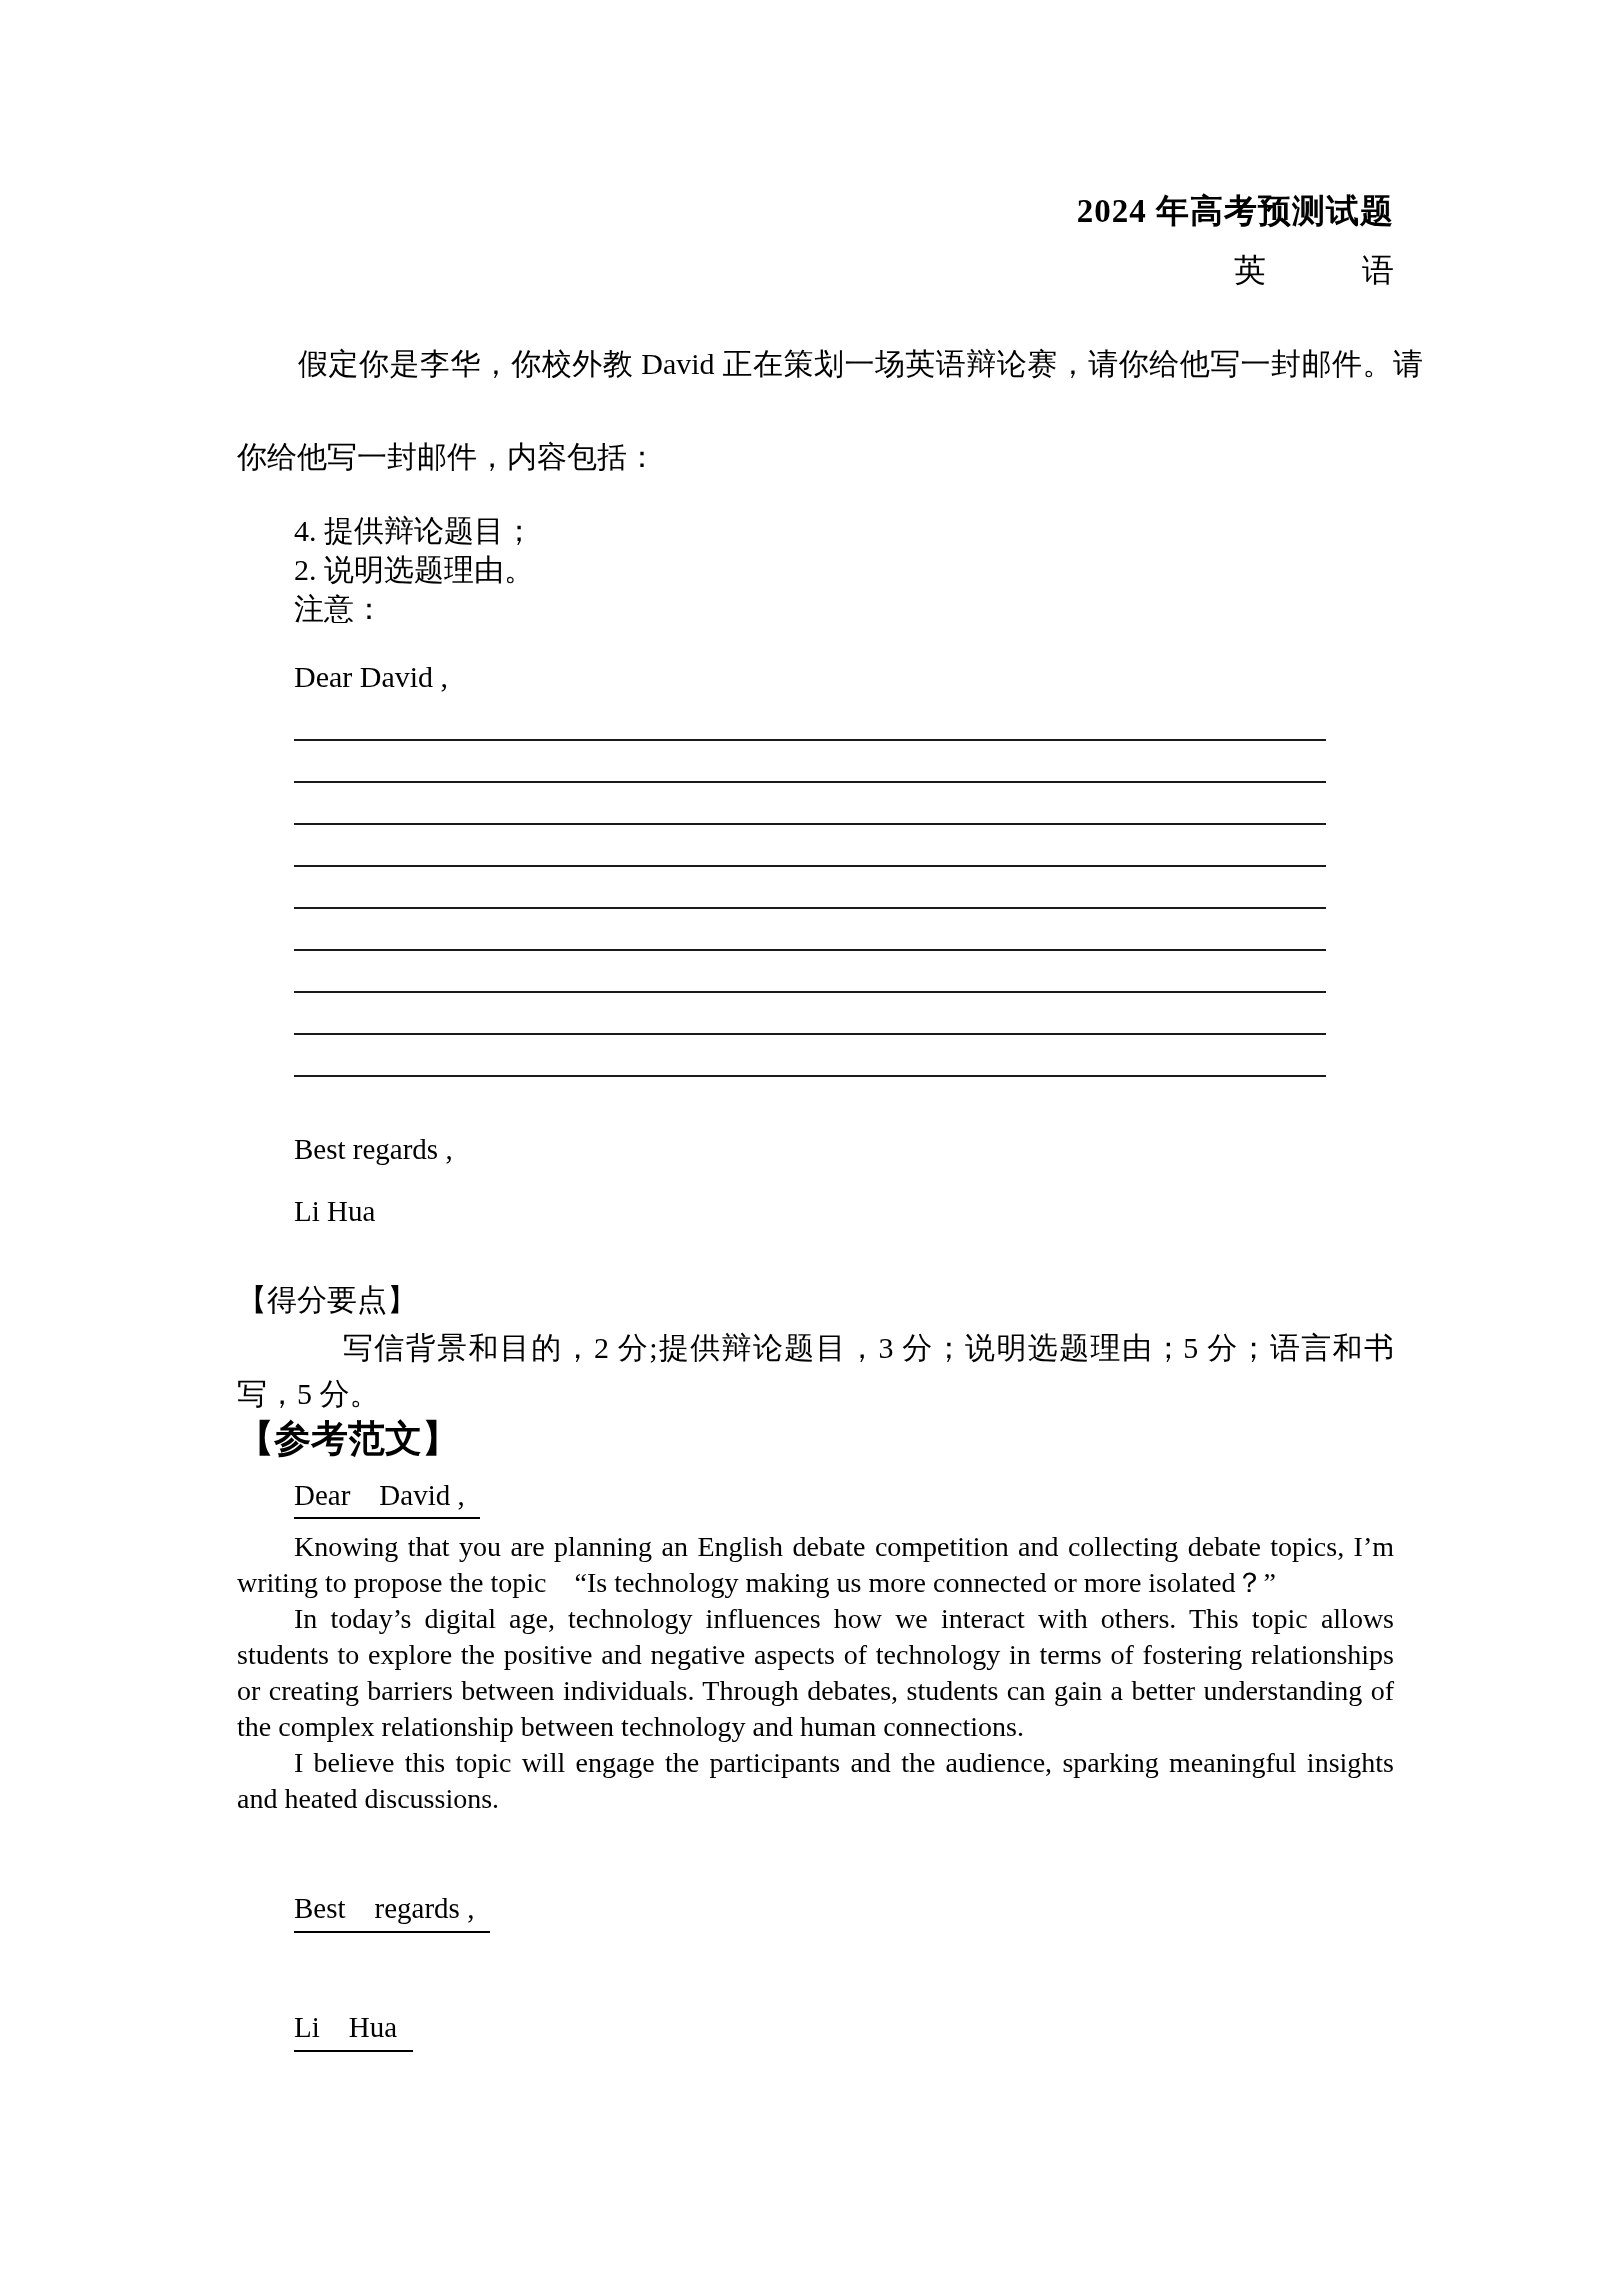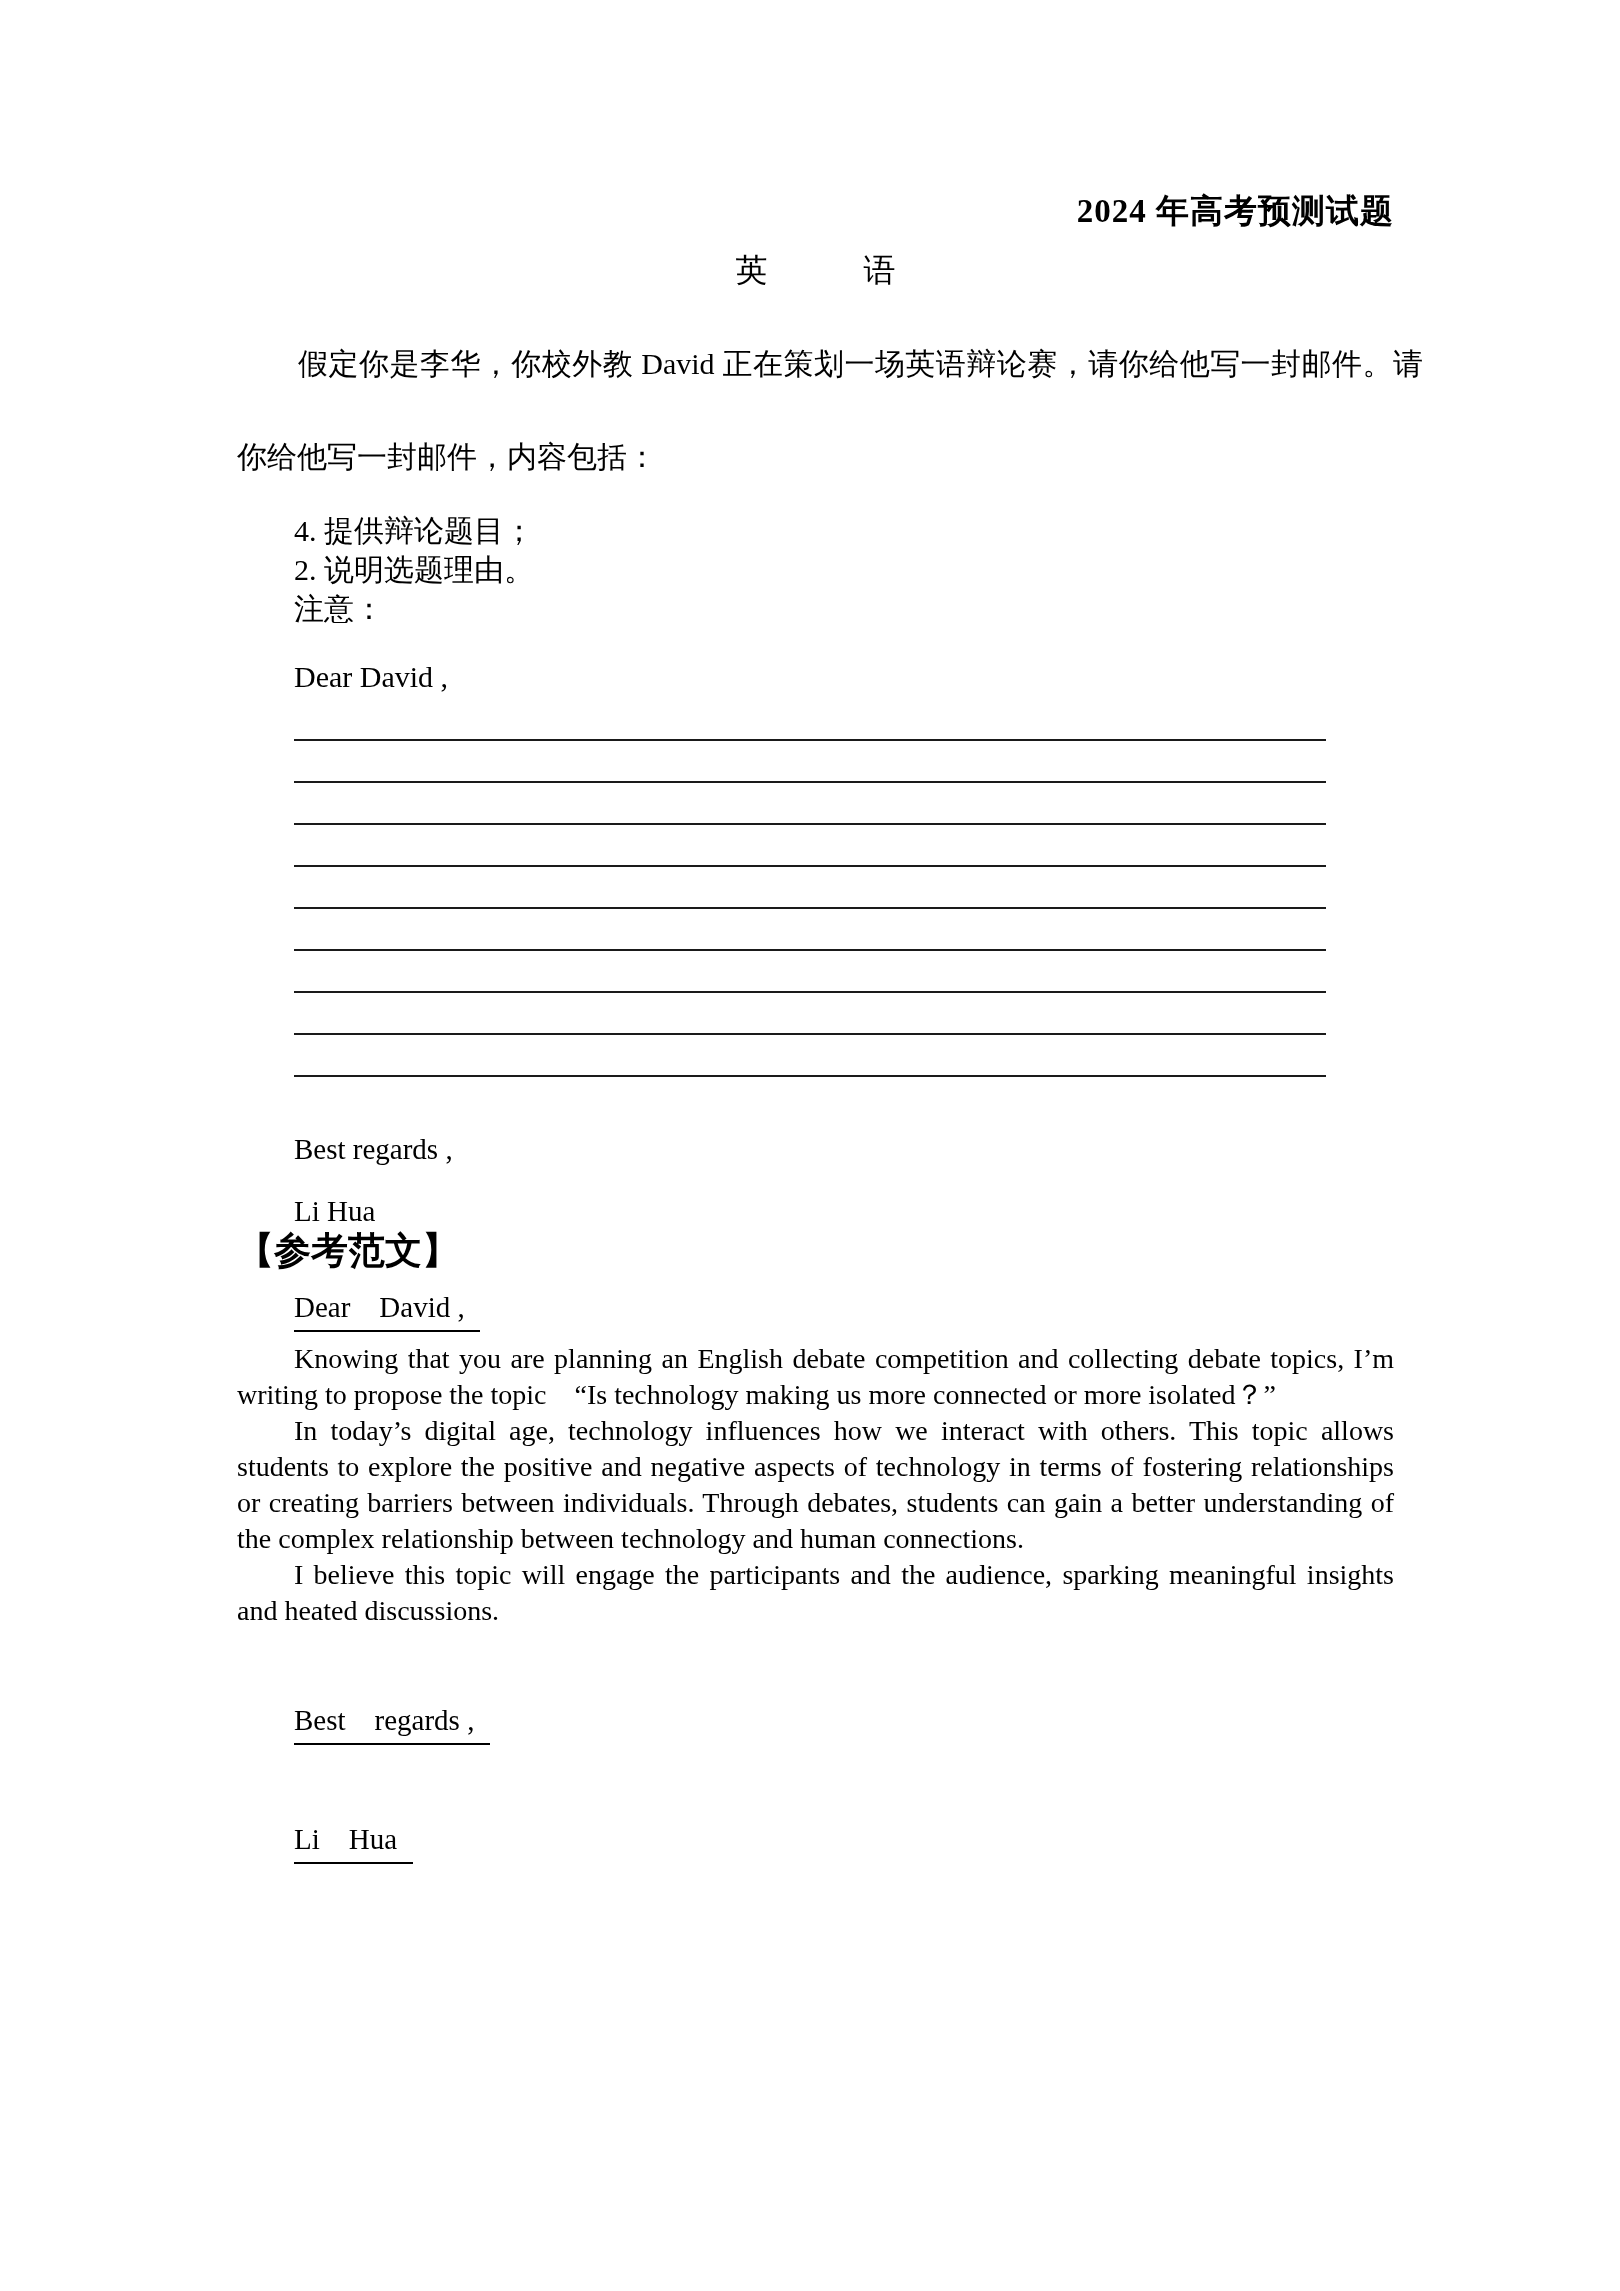--- a/index.html
+++ b/index.html
@@ -20,21 +20,21 @@
     margin: 0;
     font-size: 33px;
     font-weight: bold;
     text-align: right;
     line-height: 39px;
     letter-spacing: 1px;
   }
   .doc-subject {
     margin-top: 19.6px;
     font-size: 32px;
-    text-align: center;
+    text-align: right;
     line-height: 39px;
   }
   .intro {
     margin: 27.4px -29px 0 0;
     line-height: 93px;
     text-align: justify;
     text-indent: 61px;
   }
   .point-list { margin-top: 7.8px; }
   .point-item { line-height: 39px; padding-left: 57px; }
@@ -144,20 +144,24 @@
         <div class="answer-line"></div>
         <div class="answer-line"></div>
         <div class="answer-line"></div>
         <div class="answer-line"></div>
       </div>
 
     <div class="letter-closing">Best regards ,</div>
     <div class="letter-signature">Li Hua</div>
   </section>
 
+  <section>
+    <div class="scoring-heading">【得分要点】</div>
+    <p class="scoring-body">写信背景和目的，2 分;提供辩论题目，3 分；说明选题理由；5 分；语言和书写，5 分。</p>
+  </section>
 
   <section>
     <div class="sample-heading">【参考范文】</div>
 
     <div class="sample-greeting">
       <span class="underlined">Dear　David ,</span>
     </div>
 
     <div class="essay">
         <p class="essay-paragraph">Knowing that you are planning an English debate competition and collecting debate topics, I’m writing to propose the topic　“Is technology making us more connected or more isolated？”</p>

